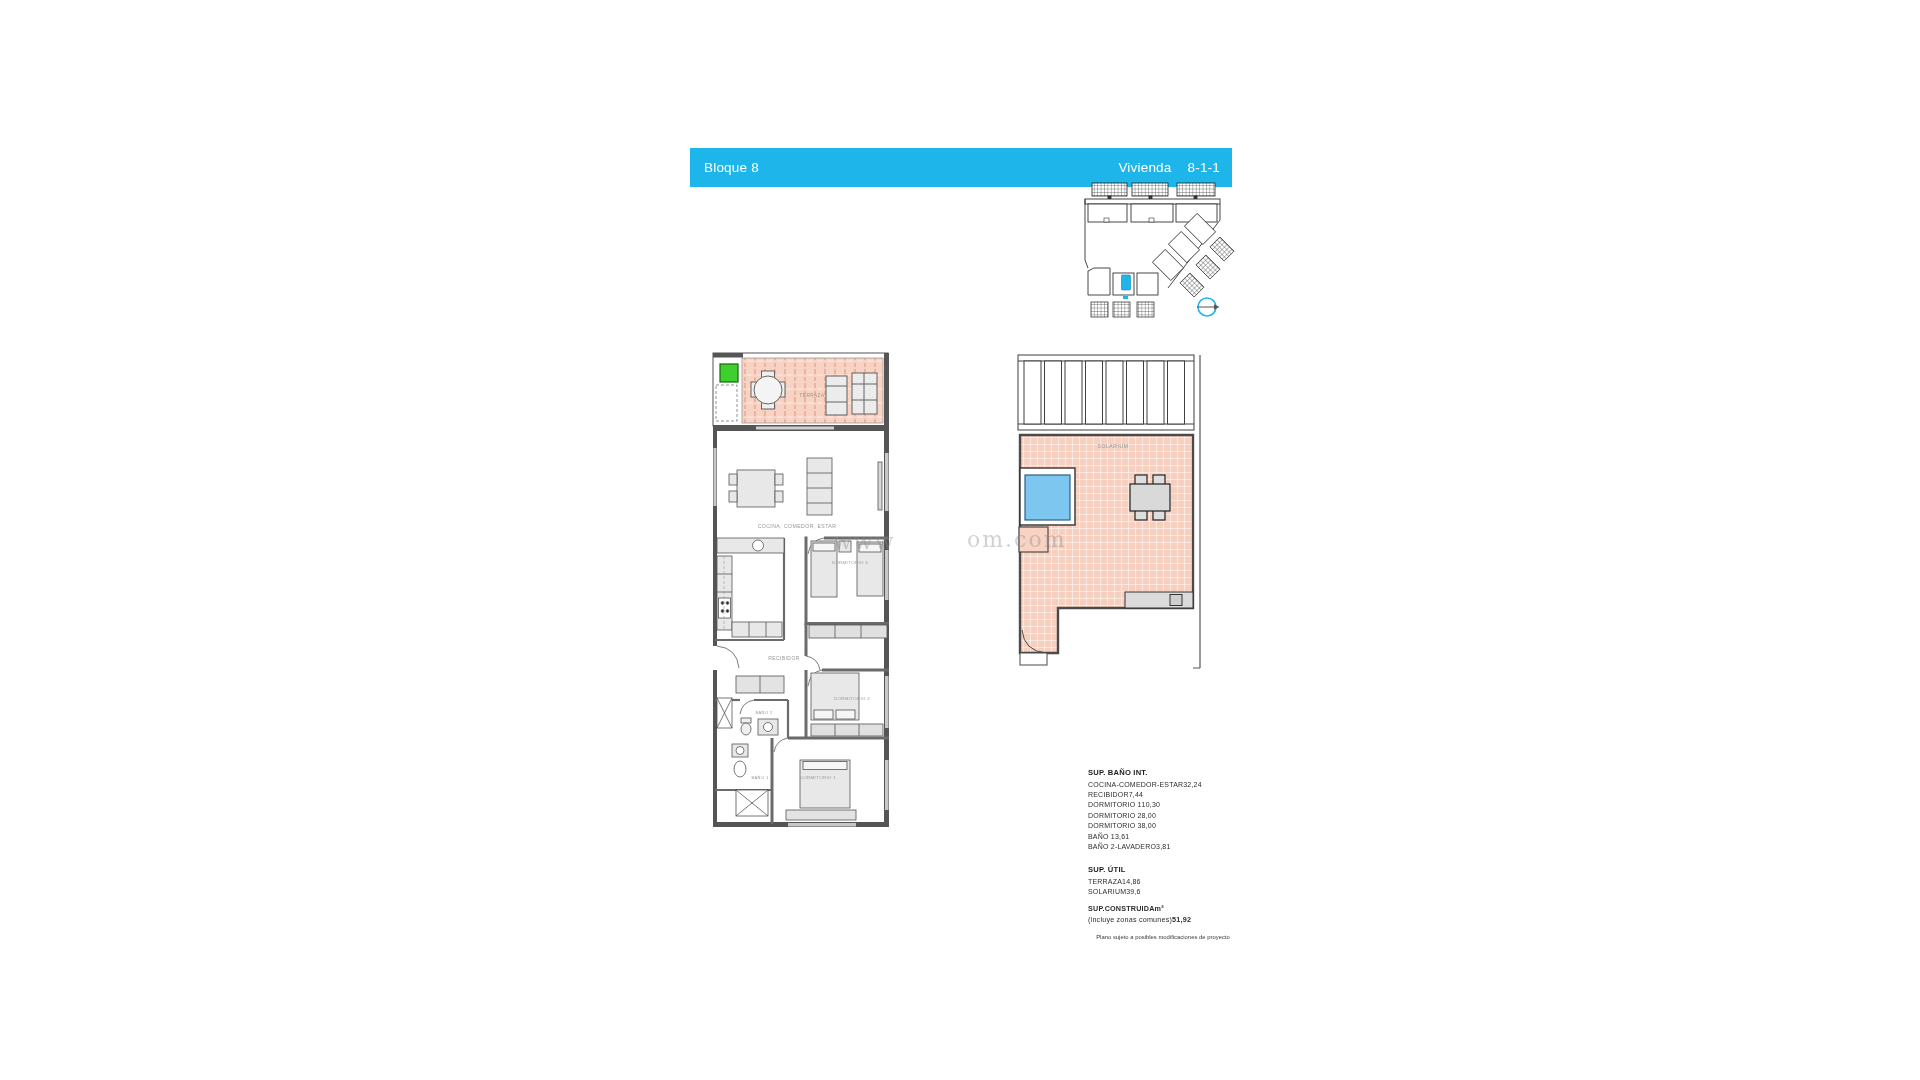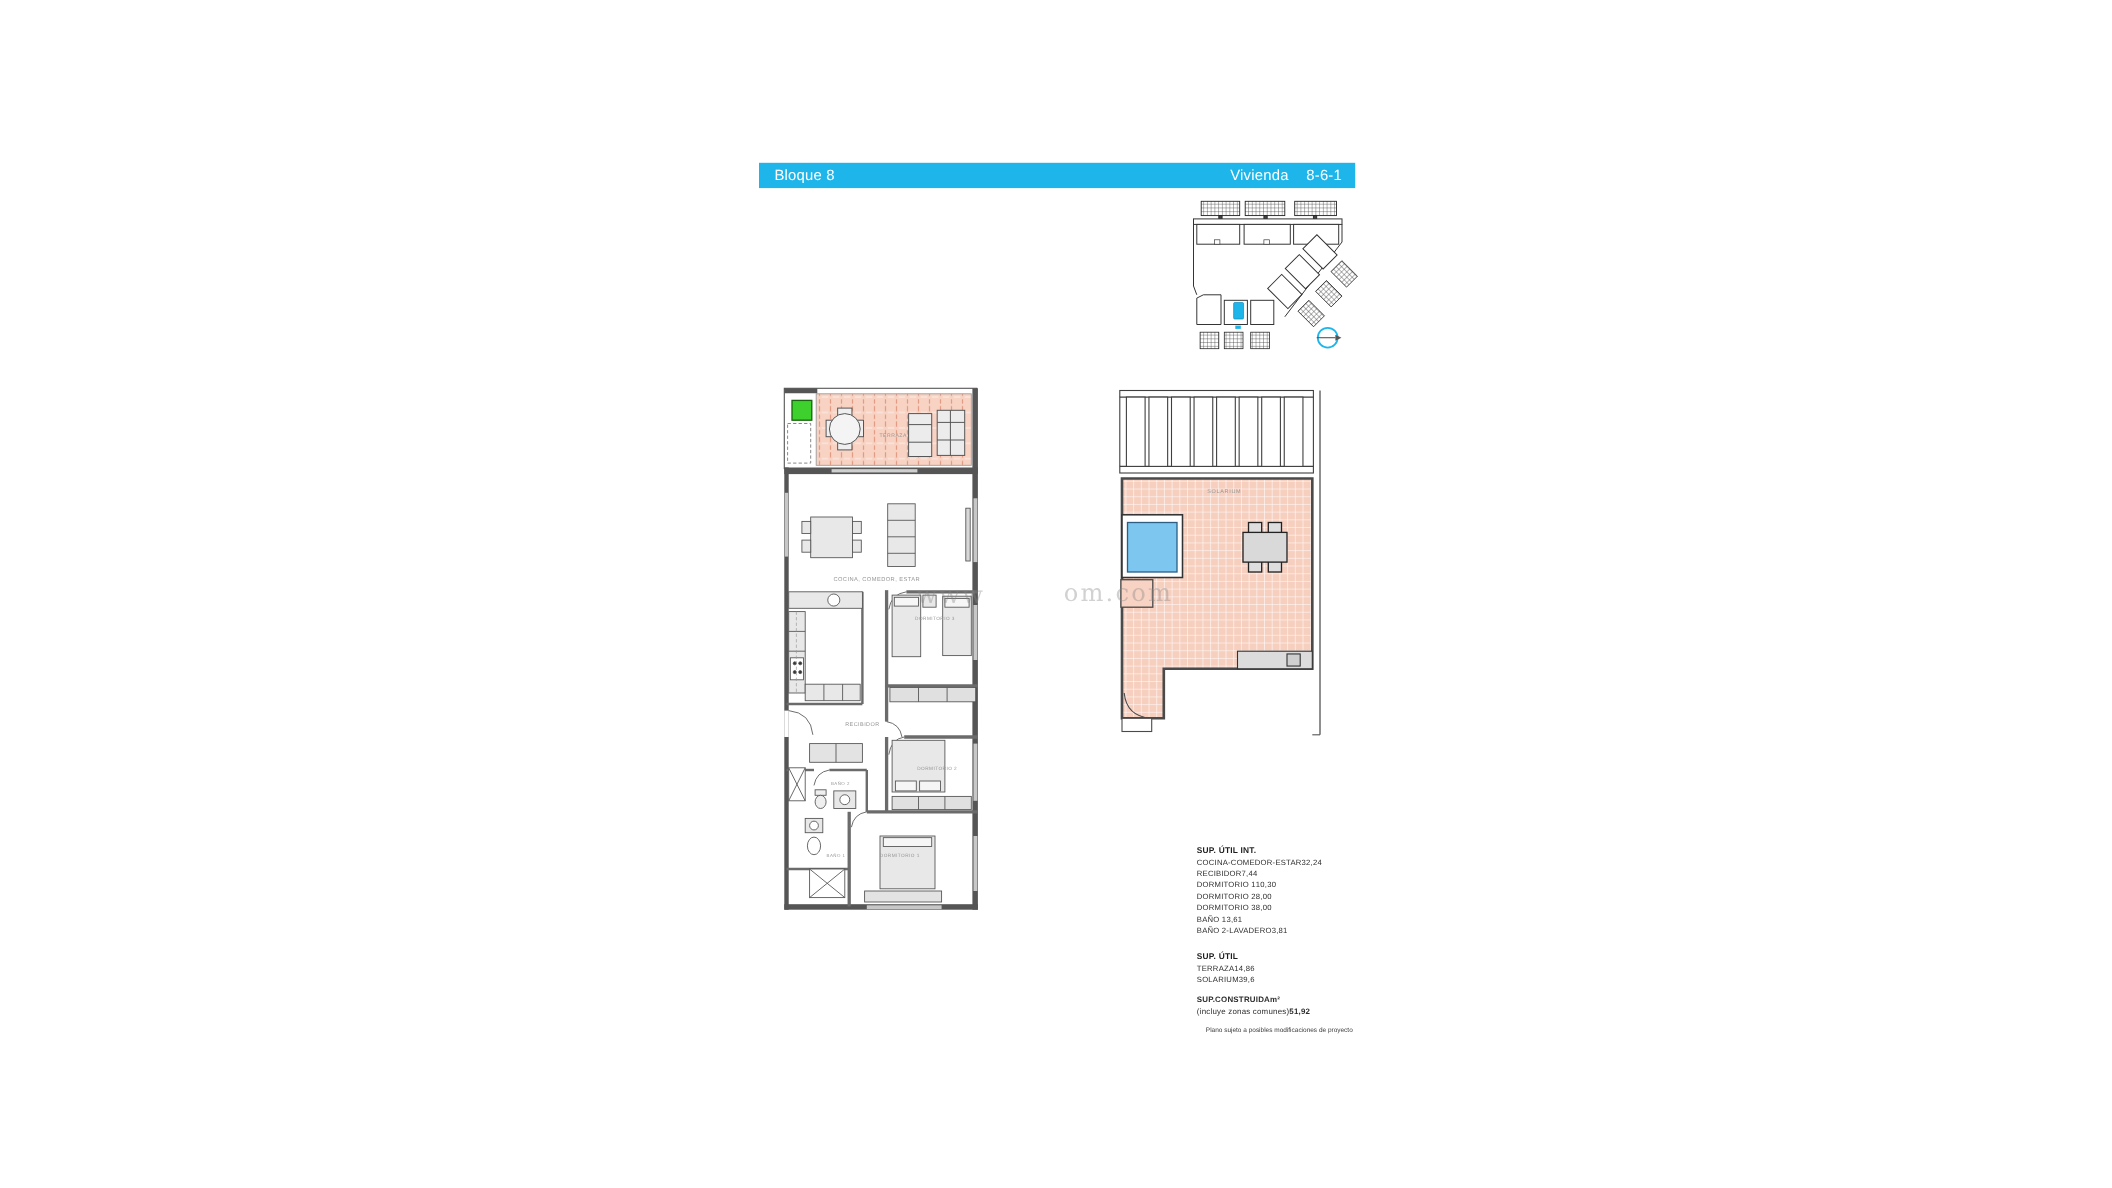--- a/index.html
+++ b/index.html
@@ -1,18 +1,18 @@
 <!DOCTYPE html>
 <html><head>
 <meta charset="utf-8">
 <style>
   html,body{margin:0;padding:0}
   body{width:1920px;height:1080px;background:#ffffff;position:relative;overflow:hidden;
        font-family:"Liberation Sans",sans-serif}
-  .header-bar{position:absolute;left:690px;top:148px;width:542px;height:23px;background:#1eb6ea;
+  .header-bar{position:absolute;left:690px;top:148px;width:542px;height:39px;background:#1eb6ea;
        color:#fff;display:flex;align-items:center;justify-content:space-between;
        padding:0 12px 0 14px;box-sizing:border-box;font-size:13.5px;letter-spacing:.2px}
   .header-bar .unit-wrap span{display:inline-block}
   .header-bar .unit-num{margin-left:12px}
   svg.plan{position:absolute;overflow:visible}
   #site-plan{left:1070px;top:175px;width:180px;height:150px}
   #floor-plan{left:700px;top:340px;width:210px;height:500px}
   #solarium-plan{left:1010px;top:340px;width:220px;height:340px}
   svg text{font-family:"Liberation Sans",sans-serif;fill:#979797}
   .watermark{position:absolute;color:rgba(135,135,135,.38);font-family:"DejaVu Serif",serif;
@@ -30,21 +30,21 @@
   .footnote{margin-top:9px;font-size:5.9px;text-align:center;white-space:nowrap;color:#3a3a3a;
        width:176px;margin-left:-13px}
 </style>
 </head>
 <body>
 
 <div class="header-bar">
   <span>Bloque 8</span>
   <span class="unit-wrap">
     <span>Vivienda</span>
-    <span class="unit-num">8-6-1</span>
+    <span class="unit-num">8-1-1</span>
   </span>
 </div>
 
 <svg id="site-plan" class="plan" viewBox="0 0 180 150">
   <defs>
     <pattern id="hatch" width="3.4" height="3.4" patternUnits="userSpaceOnUse">
       <rect width="3.4" height="3.4" fill="#ffffff"></rect>
       <path d="M0,0 H3.4 M0,0 V3.4" stroke="#3c3c3c" stroke-width="0.7"></path>
     </pattern>
   </defs>
@@ -325,21 +325,21 @@
   <g fill="none" stroke="#4a4a4a" stroke-width="1">
     <path d="M12,290 Q14,311 36,313"></path>
     <rect x="10" y="313" width="27" height="12" fill="#ffffff"></rect>
   </g>
 </svg>
 
 <span class="watermark" id="wm-left">www</span>
 <span class="watermark" id="wm-right">om.com</span>
 
 <div class="areas">
-  <div class="tbl-title">SUP. ÚTIL INT.</div>
+  <div class="tbl-title">SUP. BAÑO INT.</div>
   <div class="trow">
     <span>COCINA-COMEDOR-ESTAR</span>
     <span class="val">32,24</span>
   </div>
   <div class="trow">
     <span>RECIBIDOR</span>
     <span class="val">7,44</span>
   </div>
   <div class="trow">
     <span>DORMITORIO 1</span>

